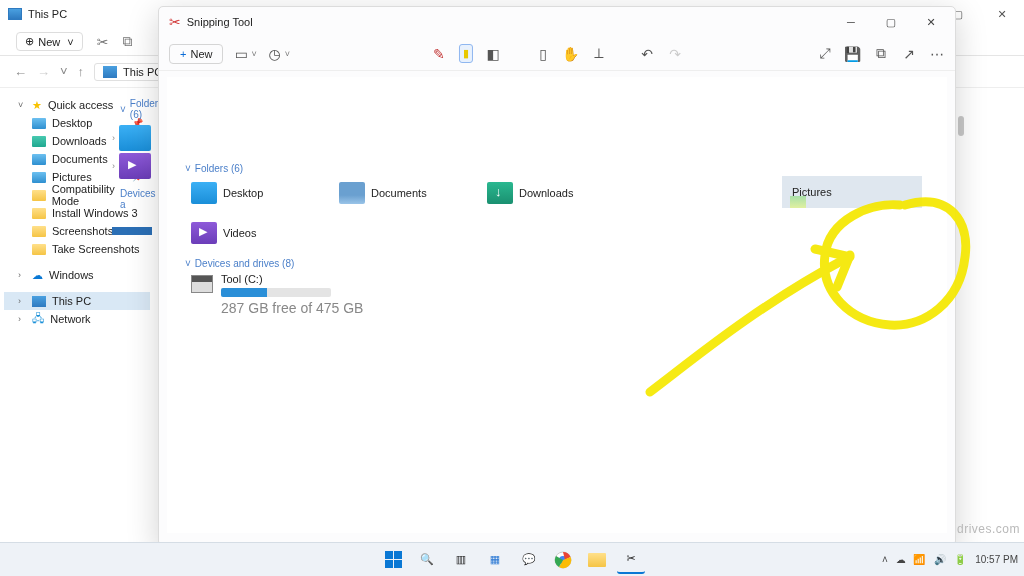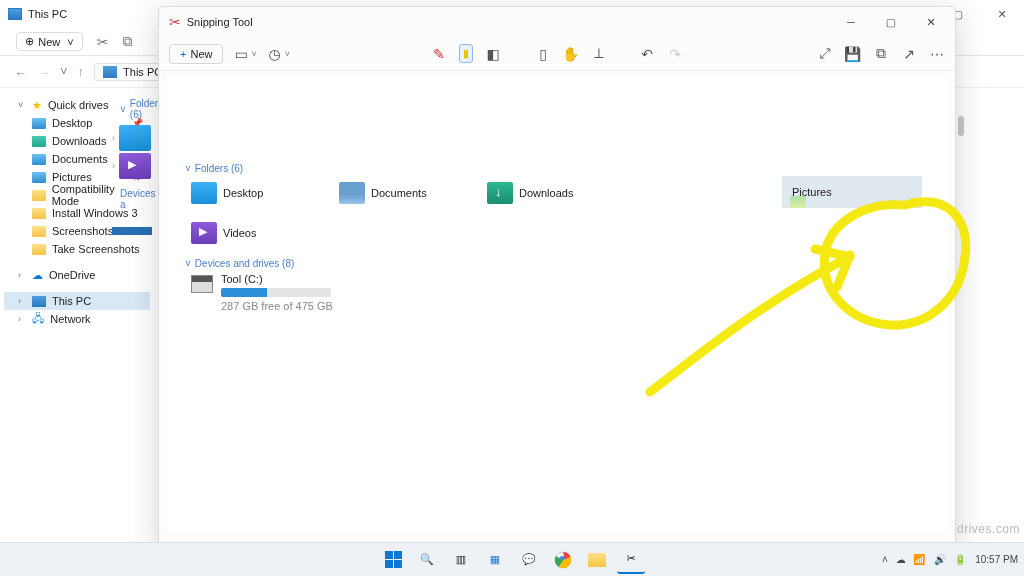--- a/index.html
+++ b/index.html
@@ -77,21 +77,21 @@
 .fic-pic:after{content:"";position:absolute;left:4px;top:4px;width:16px;height:12px;background:linear-gradient(#a8e0a8,#e0f0a0);}
 .fic-vid { background:linear-gradient(#8e5ad9,#6b3db8); position:relative;}
 .fic-vid:after{content:"▶";color:#fff;position:absolute;left:8px;top:3px;font-size:11px;}
 
 .pic-tile { position:absolute; left:605px; top:-2px; width:140px; height:32px; background:#dfe7ef; display:flex; align-items:center; gap:6px; padding-left:4px;}
 
 .drive-item { display:flex; align-items:flex-start; gap:8px; padding-left:14px; }
 .drive-ico { width:22px; height:18px; background:linear-gradient(#555 40%,#ddd 40%); border:1px solid #888; margin-top:2px;}
 .drive-info .bar { width:110px; height:9px; background:#e4e4e4; margin:3px 0; border-radius:2px; overflow:hidden;}
 .drive-info .bar .fill { width:42%; height:100%; background:#2a8fd8; }
-.drive-info .dt { color:#888; font-size:11px; }
+.drive-info .dt { color:#888; font-size:14px; }
 
 .annot { position:absolute; left:428px; top:110px; width:380px; height:220px; pointer-events:none; z-index:5;}
 .annot svg { width:100%; height:100%; }
 
 .taskbar { position:absolute; left:0; bottom:0; width:1024px; height:34px; background:#eef2f7; border-top:1px solid #d5dde5; display:flex; align-items:center; }
 .taskbar .center { position:absolute; left:50%; transform:translateX(-50%); display:flex; gap:6px; }
 .taskbar .tb-item { width:28px; height:28px; display:flex; align-items:center; justify-content:center; border-radius:3px;}
 .taskbar .tray { position:absolute; right:6px; display:flex; align-items:center; gap:8px; color:#444; font-size:10px;}
 .win-logo { display:grid; grid-template:repeat(2,8px)/repeat(2,8px); gap:1px;}
 .win-logo span{ background:#0a78d4;}
@@ -127,21 +127,21 @@
     <div class="addr">
       <div class="pcicon"></div>
       <span>This PC</span>
     </div>
   </div>
 
   <div class="nav-tree">
     <div class="tree-item">
         <span class="chev">˅</span>
         <span class="star">★</span>
-        <span>Quick drives</span>
+        <span>Quick access</span>
       </div>
     <div class="tree-item">
         <span class="chev"></span>
         <div class="fold-ico fold-blue"></div>
         <span>Desktop</span>
         <span class="pin">📌</span>
       </div>
     <div class="tree-item">
         <span class="chev"></span>
         <div class="fold-ico fold-teal"></div>
@@ -177,21 +177,21 @@
       </div>
     <div class="tree-item">
         <span class="chev"></span>
         <div class="fold-ico fold-yellow"></div>
         <span>Take Screenshots</span>
       </div>
     <div style="height:8px"></div>
     <div class="tree-item">
         <span class="chev">›</span>
         <span class="cloud-ico">☁</span>
-        <span>OneDrive</span>
+        <span>Windows</span>
       </div>
     <div style="height:8px"></div>
     <div class="tree-item sel">
         <span class="chev">›</span>
         <div class="pc-ico"></div>
         <span>This PC</span>
       </div>
     <div class="tree-item">
         <span class="chev">›</span>
         <span class="net-ico">🖧</span>

